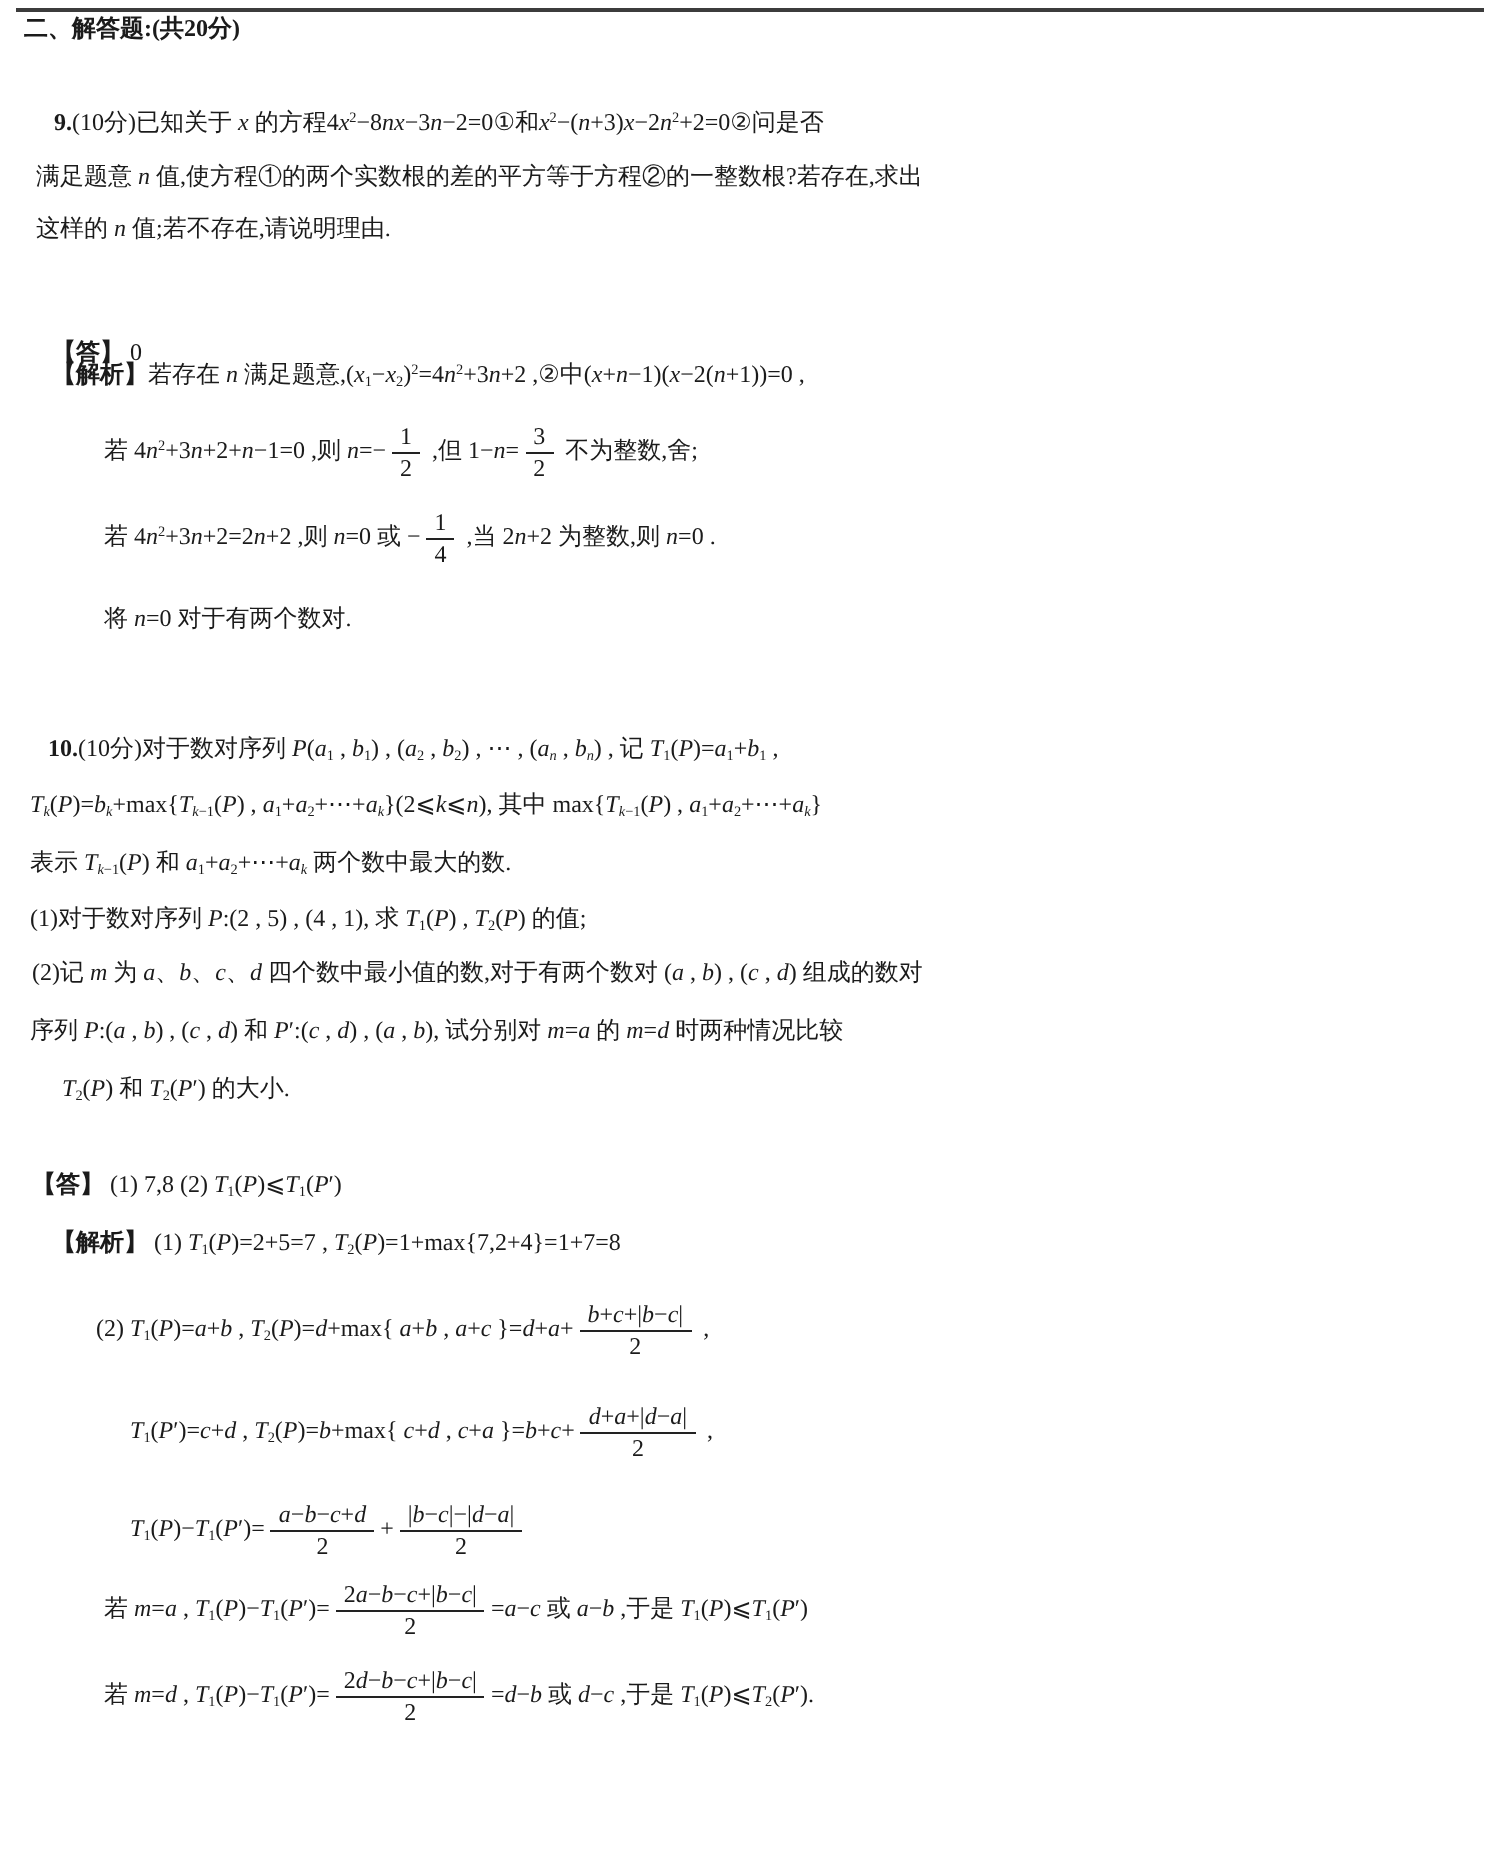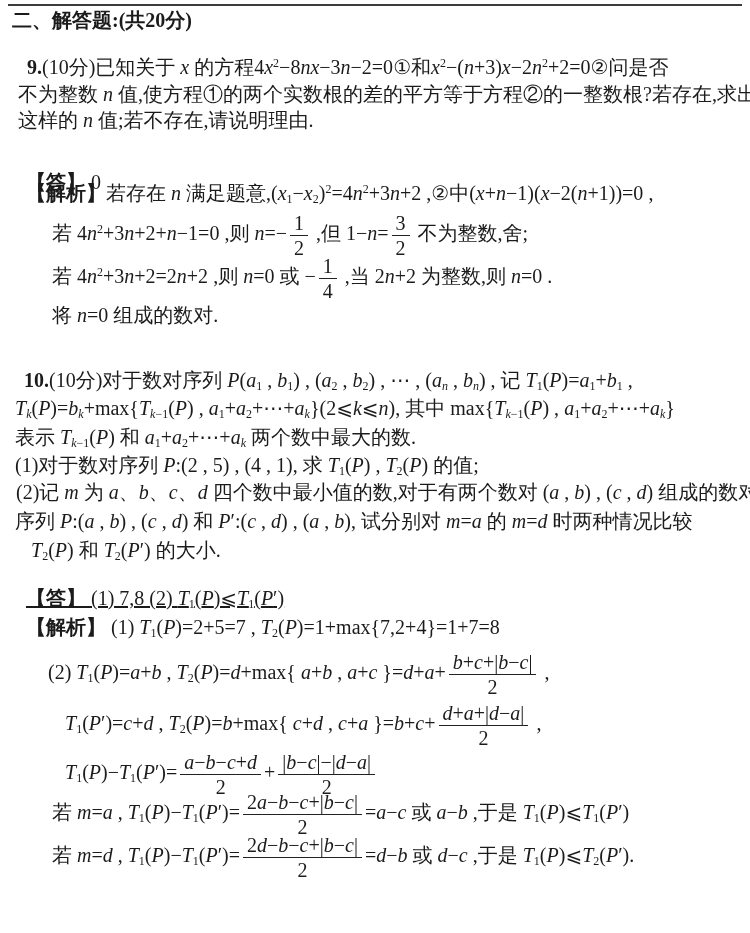--- a/index.html
+++ b/index.html
@@ -11,21 +11,21 @@
     font-family:"Liberation Serif","DejaVu Serif",serif;
     color:#1b1b1b;
   }
   .rule {
     position:absolute; top:4px; left:8px; right:8px;
     border-top:2px solid #3c3c3c;
   }
   .line {
     position:absolute;
     white-space:pre;
-    font-size:20px;
+    font-size:12px;
     line-height:1.4;
   }
   .b { font-weight:700; }
   .cjk { }
   .math i { font-style:italic; }
   .sub { font-size:0.6em; vertical-align:-0.25em; }
   .sup { font-size:0.6em; vertical-align:0.55em; }
   .frac {
     display:inline-block;
     text-align:center;
@@ -36,35 +36,35 @@
   .frac .den { border-top:1.3px solid #222222; }
 </style>
 </head>
 <body>
 
 <div id="page" style="background: rgb(255, 255, 255); color: rgb(27, 27, 27);">
   <div class="rule" style="border-top-color: rgb(60, 60, 60);"></div>
   <div id="doc">
       <div class="line" style="top: 6px; left: 12px;"><span class="cjk b">二、解答题:(共20分)</span></div>
       <div class="line" style="top: 53px; left: 27px;"><span class="cjk b">9.</span><span class="cjk">(10分)已知关于</span><span class="math"><span> </span><i>x</i><span> </span></span><span class="cjk">的方程</span><span class="math"><span>4</span><i>x</i><span class="sup"><span>2</span></span><span>−8</span><i>n</i><i>x</i><span>−3</span><i>n</i><span>−2=0</span></span><span class="cjk">①和</span><span class="math"><i>x</i><span class="sup"><span>2</span></span><span>−(</span><i>n</i><span>+3)</span><i>x</i><span>−2</span><i>n</i><span class="sup"><span>2</span></span><span>+2=0</span></span><span class="cjk">②问是否</span></div>
-      <div class="line" style="top: 80px; left: 18px;"><span class="cjk">不为整数</span><span class="math"><span> </span><i>n</i><span> </span></span><span class="cjk">值,使方程①的两个实数根的差的平方等于方程②的一整数根?若存在,求出</span></div>
+      <div class="line" style="top: 80px; left: 18px;"><span class="cjk">满足题意</span><span class="math"><span> </span><i>n</i><span> </span></span><span class="cjk">值,使方程①的两个实数根的差的平方等于方程②的一整数根?若存在,求出</span></div>
       <div class="line" style="top: 106px; left: 18px;"><span class="cjk">这样的</span><span class="math"><span> </span><i>n</i><span> </span></span><span class="cjk">值;若不存在,请说明理由.</span></div>
       <div class="line" style="top: 168px; left: 26px;"><span class="cjk b">【答】</span><span class="math"><span> 0</span></span></div>
       <div class="line" style="top: 179px; left: 26px;"><span class="cjk b">【解析】</span><span class="cjk">若存在</span><span class="math"><span> </span><i>n</i><span> </span></span><span class="cjk">满足题意,</span><span class="math"><span>(</span><i>x</i><span class="sub"><span>1</span></span><span>−</span><i>x</i><span class="sub"><span>2</span></span><span>)</span><span class="sup"><span>2</span></span><span>=4</span><i>n</i><span class="sup"><span>2</span></span><span>+3</span><i>n</i><span>+2</span></span><span class="cjk"> ,②中</span><span class="math"><span>(</span><i>x</i><span>+</span><i>n</i><span>−1)(</span><i>x</i><span>−2(</span><i>n</i><span>+1))=0</span></span><span class="cjk"> ,</span></div>
       <div class="line" style="top: 211px; left: 52px;"><span class="cjk">若</span><span class="math"><span> 4</span><i>n</i><span class="sup"><span>2</span></span><span>+3</span><i>n</i><span>+2+</span><i>n</i><span>−1=0 </span></span><span class="cjk">,则</span><span class="math"><span> </span><i>n</i><span>=−</span></span><span class="frac"><span class="num"><span>1</span></span><span class="den"><span>2</span></span></span><span class="cjk"> ,但</span><span class="math"><span> 1−</span><i>n</i><span>=</span></span><span class="frac"><span class="num"><span>3</span></span><span class="den"><span>2</span></span></span><span class="cjk"> 不为整数,舍;</span></div>
       <div class="line" style="top: 254px; left: 52px;"><span class="cjk">若</span><span class="math"><span> 4</span><i>n</i><span class="sup"><span>2</span></span><span>+3</span><i>n</i><span>+2=2</span><i>n</i><span>+2 </span></span><span class="cjk">,则</span><span class="math"><span> </span><i>n</i><span>=0 </span></span><span class="cjk">或</span><span class="math"><span> −</span></span><span class="frac"><span class="num"><span>1</span></span><span class="den"><span>4</span></span></span><span class="cjk"> ,当</span><span class="math"><span> 2</span><i>n</i><span>+2 </span></span><span class="cjk">为整数,则</span><span class="math"><span> </span><i>n</i><span>=0 </span></span><span class="cjk">.</span></div>
-      <div class="line" style="top: 301px; left: 52px;"><span class="cjk">将</span><span class="math"><span> </span><i>n</i><span>=0 </span></span><span class="cjk">组成的数对.</span></div>
+      <div class="line" style="top: 301px; left: 52px;"><span class="cjk">将</span><span class="math"><span> </span><i>n</i><span>=0 </span></span><span class="cjk">对于有两个数对.</span></div>
       <div class="line" style="top: 366px; left: 24px;"><span class="cjk b">10.</span><span class="cjk">(10分)对于数对序列</span><span class="math"><span> </span><i>P</i><span>(</span><i>a</i><span class="sub"><span>1</span></span><span> , </span><i>b</i><span class="sub"><span>1</span></span><span>) , (</span><i>a</i><span class="sub"><span>2</span></span><span> , </span><i>b</i><span class="sub"><span>2</span></span><span>) , ⋯ , (</span><i>a</i><span class="sub"><i>n</i></span><span> , </span><i>b</i><span class="sub"><i>n</i></span><span>) </span></span><span class="cjk">, 记</span><span class="math"><span> </span><i>T</i><span class="sub"><span>1</span></span><span>(</span><i>P</i><span>)=</span><i>a</i><span class="sub"><span>1</span></span><span>+</span><i>b</i><span class="sub"><span>1</span></span><span> </span></span><span class="cjk">,</span></div>
       <div class="line" style="top: 394px; left: 15px;"><span class="math"><i>T</i><span class="sub"><i>k</i></span><span>(</span><i>P</i><span>)=</span><i>b</i><span class="sub"><i>k</i></span><span>+</span><span>max</span><span>{</span><i>T</i><span class="sub"><i>k</i><span>−1</span></span><span>(</span><i>P</i><span>) , </span><i>a</i><span class="sub"><span>1</span></span><span>+</span><i>a</i><span class="sub"><span>2</span></span><span>+⋯+</span><i>a</i><span class="sub"><i>k</i></span><span>}(2⩽</span><i>k</i><span>⩽</span><i>n</i><span>)</span></span><span class="cjk">, 其中</span><span class="math"><span> </span><span>max</span><span>{</span><i>T</i><span class="sub"><i>k</i><span>−1</span></span><span>(</span><i>P</i><span>) , </span><i>a</i><span class="sub"><span>1</span></span><span>+</span><i>a</i><span class="sub"><span>2</span></span><span>+⋯+</span><i>a</i><span class="sub"><i>k</i></span><span>}</span></span></div>
       <div class="line" style="top: 423px; left: 15px;"><span class="cjk">表示</span><span class="math"><span> </span><i>T</i><span class="sub"><i>k</i><span>−1</span></span><span>(</span><i>P</i><span>) </span></span><span class="cjk">和</span><span class="math"><span> </span><i>a</i><span class="sub"><span>1</span></span><span>+</span><i>a</i><span class="sub"><span>2</span></span><span>+⋯+</span><i>a</i><span class="sub"><i>k</i></span><span> </span></span><span class="cjk">两个数中最大的数.</span></div>
       <div class="line" style="top: 451px; left: 15px;"><span class="cjk">(1)对于数对序列</span><span class="math"><span> </span><i>P</i><span>:(2 , 5) , (4 , 1)</span></span><span class="cjk">, 求</span><span class="math"><span> </span><i>T</i><span class="sub"><span>1</span></span><span>(</span><i>P</i><span>) , </span><i>T</i><span class="sub"><span>2</span></span><span>(</span><i>P</i><span>) </span></span><span class="cjk">的值;</span></div>
       <div class="line" style="top: 478px; left: 16px;"><span class="cjk">(2)记</span><span class="math"><span> </span><i>m</i><span> </span></span><span class="cjk">为</span><span class="math"><span> </span><i>a</i></span><span class="cjk">、</span><span class="math"><i>b</i></span><span class="cjk">、</span><span class="math"><i>c</i></span><span class="cjk">、</span><span class="math"><i>d</i><span> </span></span><span class="cjk">四个数中最小值的数,对于有两个数对</span><span class="math"><span> (</span><i>a</i><span> , </span><i>b</i><span>) , (</span><i>c</i><span> , </span><i>d</i><span>) </span></span><span class="cjk">组成的数对</span></div>
       <div class="line" style="top: 507px; left: 15px;"><span class="cjk">序列</span><span class="math"><span> </span><i>P</i><span>:(</span><i>a</i><span> , </span><i>b</i><span>) , (</span><i>c</i><span> , </span><i>d</i><span>) </span></span><span class="cjk">和</span><span class="math"><span> </span><i>P</i><span>′:(</span><i>c</i><span> , </span><i>d</i><span>) , (</span><i>a</i><span> , </span><i>b</i><span>)</span></span><span class="cjk">, 试分别对</span><span class="math"><span> </span><i>m</i><span>=</span><i>a</i><span> </span></span><span class="cjk">的</span><span class="math"><span> </span><i>m</i><span>=</span><i>d</i><span> </span></span><span class="cjk">时两种情况比较</span></div>
       <div class="line" style="top: 536px; left: 31px;"><span class="math"><i>T</i><span class="sub"><span>2</span></span><span>(</span><i>P</i><span>) </span></span><span class="cjk">和</span><span class="math"><span> </span><i>T</i><span class="sub"><span>2</span></span><span>(</span><i>P</i><span>′) </span></span><span class="cjk">的大小.</span></div>
-      <div class="line" style="top: 584px; left: 26px; text-decoration: underline;"><span class="cjk b">【答】</span><span class="math"><span> (1) 7,8 (2) </span><i>T</i><span class="sub"><span>1</span></span><span>(</span><i>P</i><span>)⩽</span><i>T</i><span class="sub"><span>1</span></span><span>(</span><i>P</i><span>′)</span></span></div>
+      <div class="line" style="top: 584px; left: 16px;"><span class="cjk b">【答】</span><span class="math"><span> (1) 7,8 (2) </span><i>T</i><span class="sub"><span>1</span></span><span>(</span><i>P</i><span>)⩽</span><i>T</i><span class="sub"><span>1</span></span><span>(</span><i>P</i><span>′)</span></span></div>
       <div class="line" style="top: 613px; left: 26px;"><span class="cjk b">【解析】</span><span class="math"><span> (1) </span><i>T</i><span class="sub"><span>1</span></span><span>(</span><i>P</i><span>)=2+5=7 </span></span><span class="cjk">,</span><span class="math"><span> </span><i>T</i><span class="sub"><span>2</span></span><span>(</span><i>P</i><span>)=1+</span><span>max</span><span>{7,2+4}=1+7=8</span></span></div>
       <div class="line" style="top: 650px; left: 48px;"><span class="math"><span>(2) </span><i>T</i><span class="sub"><span>1</span></span><span>(</span><i>P</i><span>)=</span><i>a</i><span>+</span><i>b</i><span> , </span><i>T</i><span class="sub"><span>2</span></span><span>(</span><i>P</i><span>)=</span><i>d</i><span>+</span><span>max</span><span>{ </span><i>a</i><span>+</span><i>b</i><span> , </span><i>a</i><span>+</span><i>c</i><span> }=</span><i>d</i><span>+</span><i>a</i><span>+</span></span><span class="frac"><span class="num"><i>b</i><span>+</span><i>c</i><span>+|</span><i>b</i><span>−</span><i>c</i><span>|</span></span><span class="den"><span>2</span></span></span><span class="cjk"> ,</span></div>
       <div class="line" style="top: 701px; left: 65px;"><span class="math"><i>T</i><span class="sub"><span>1</span></span><span>(</span><i>P</i><span>′)=</span><i>c</i><span>+</span><i>d</i><span> , </span><i>T</i><span class="sub"><span>2</span></span><span>(</span><i>P</i><span>)=</span><i>b</i><span>+</span><span>max</span><span>{ </span><i>c</i><span>+</span><i>d</i><span> , </span><i>c</i><span>+</span><i>a</i><span> }=</span><i>b</i><span>+</span><i>c</i><span>+</span></span><span class="frac"><span class="num"><i>d</i><span>+</span><i>a</i><span>+|</span><i>d</i><span>−</span><i>a</i><span>|</span></span><span class="den"><span>2</span></span></span><span class="cjk"> ,</span></div>
       <div class="line" style="top: 750px; left: 65px;"><span class="math"><i>T</i><span class="sub"><span>1</span></span><span>(</span><i>P</i><span>)−</span><i>T</i><span class="sub"><span>1</span></span><span>(</span><i>P</i><span>′)=</span></span><span class="frac"><span class="num"><i>a</i><span>−</span><i>b</i><span>−</span><i>c</i><span>+</span><i>d</i></span><span class="den"><span>2</span></span></span><span class="math"><span>+</span></span><span class="frac"><span class="num"><span>|</span><i>b</i><span>−</span><i>c</i><span>|−|</span><i>d</i><span>−</span><i>a</i><span>|</span></span><span class="den"><span>2</span></span></span></div>
       <div class="line" style="top: 790px; left: 52px;"><span class="cjk">若</span><span class="math"><span> </span><i>m</i><span>=</span><i>a</i><span> </span></span><span class="cjk">,</span><span class="math"><span> </span><i>T</i><span class="sub"><span>1</span></span><span>(</span><i>P</i><span>)−</span><i>T</i><span class="sub"><span>1</span></span><span>(</span><i>P</i><span>′)=</span></span><span class="frac"><span class="num"><span>2</span><i>a</i><span>−</span><i>b</i><span>−</span><i>c</i><span>+|</span><i>b</i><span>−</span><i>c</i><span>|</span></span><span class="den"><span>2</span></span></span><span class="math"><span>=</span><i>a</i><span>−</span><i>c</i><span> </span></span><span class="cjk">或</span><span class="math"><span> </span><i>a</i><span>−</span><i>b</i><span> </span></span><span class="cjk">,于是</span><span class="math"><span> </span><i>T</i><span class="sub"><span>1</span></span><span>(</span><i>P</i><span>)⩽</span><i>T</i><span class="sub"><span>1</span></span><span>(</span><i>P</i><span>′)</span></span></div>
       <div class="line" style="top: 833px; left: 52px;"><span class="cjk">若</span><span class="math"><span> </span><i>m</i><span>=</span><i>d</i><span> </span></span><span class="cjk">,</span><span class="math"><span> </span><i>T</i><span class="sub"><span>1</span></span><span>(</span><i>P</i><span>)−</span><i>T</i><span class="sub"><span>1</span></span><span>(</span><i>P</i><span>′)=</span></span><span class="frac"><span class="num"><span>2</span><i>d</i><span>−</span><i>b</i><span>−</span><i>c</i><span>+|</span><i>b</i><span>−</span><i>c</i><span>|</span></span><span class="den"><span>2</span></span></span><span class="math"><span>=</span><i>d</i><span>−</span><i>b</i><span> </span></span><span class="cjk">或</span><span class="math"><span> </span><i>d</i><span>−</span><i>c</i><span> </span></span><span class="cjk">,于是</span><span class="math"><span> </span><i>T</i><span class="sub"><span>1</span></span><span>(</span><i>P</i><span>)⩽</span><i>T</i><span class="sub"><span>2</span></span><span>(</span><i>P</i><span>′)</span></span><span class="cjk">.</span></div>
     </div>
 </div>
 
 </body></html>

